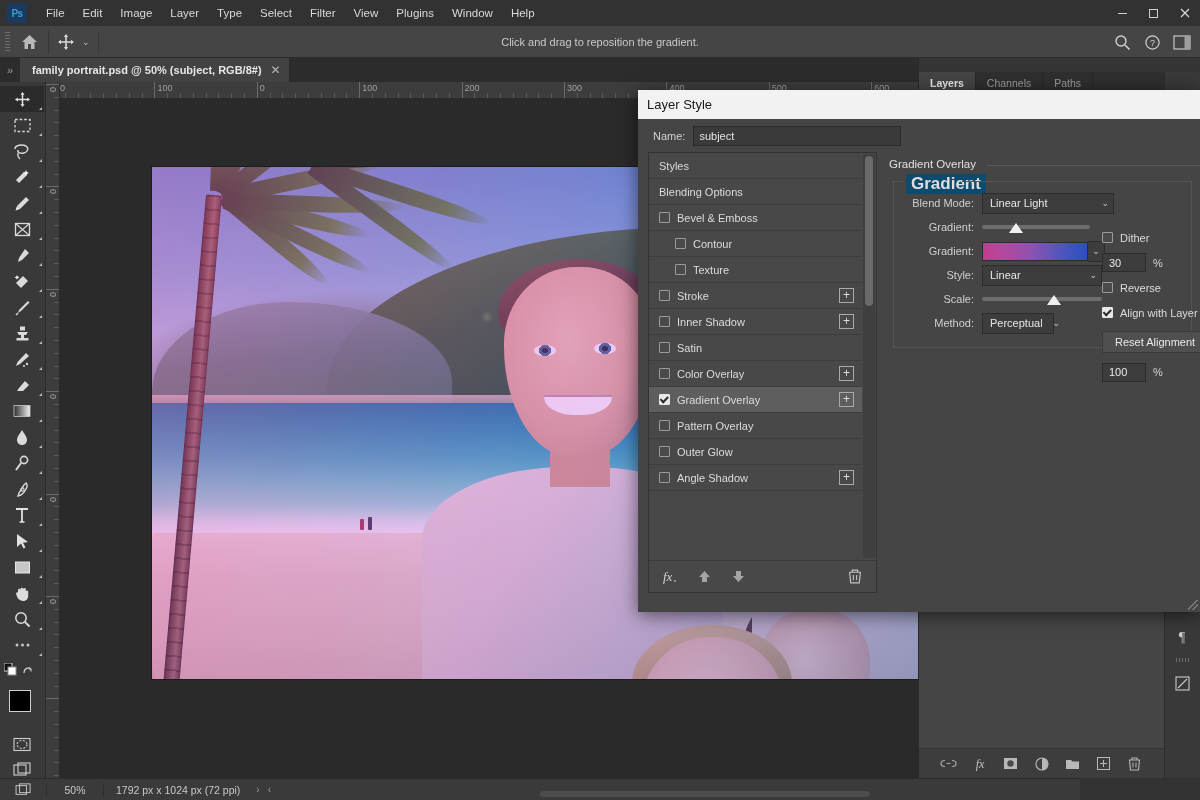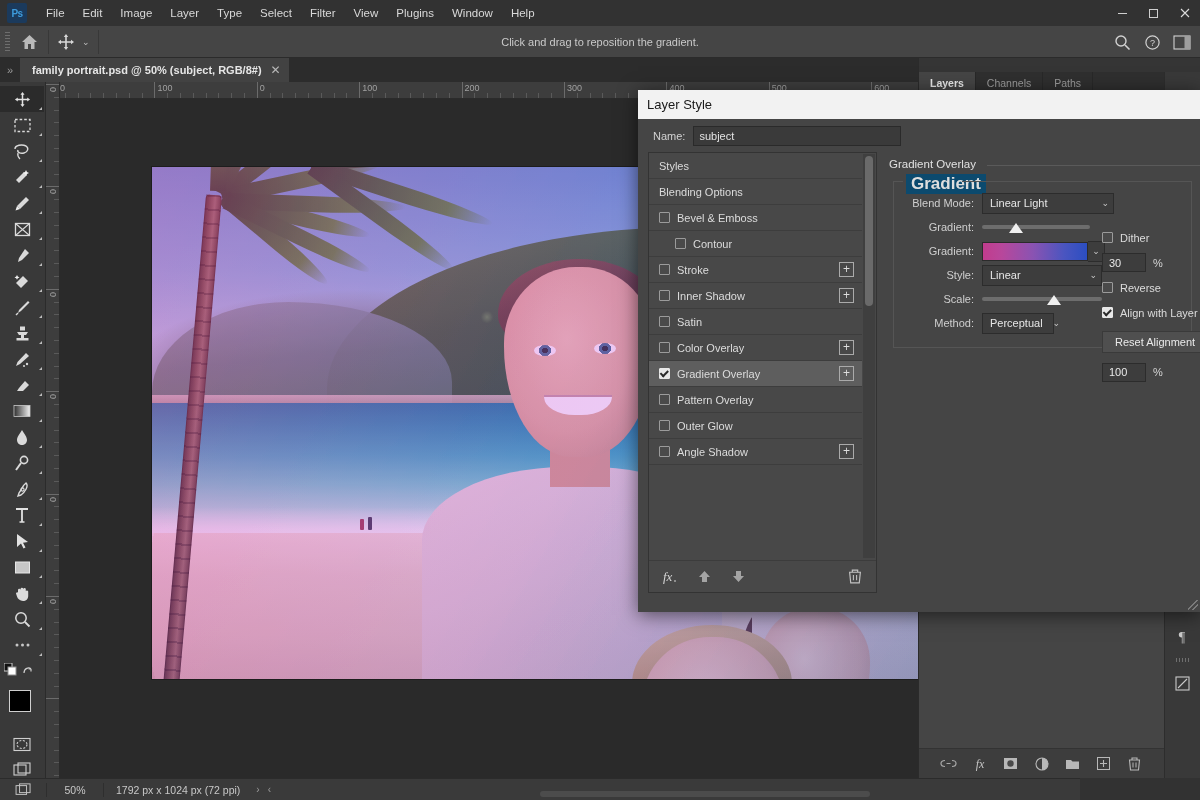--- a/index.html
+++ b/index.html
@@ -1136,20 +1136,24 @@
               <span>Blending Options</span>
             </div>
             <div class="srow">
               <div class="cbox"></div>
               <span>Bevel &amp; Emboss</span>
             </div>
             <div class="srow indent">
               <div class="cbox"></div>
               <span>Contour</span>
             </div>
+            <div class="srow indent">
+              <div class="cbox"></div>
+              <span>Texture</span>
+            </div>
             <div class="srow">
               <div class="cbox"></div>
               <span>Stroke</span>
               <div class="plusbtn">+</div>
             </div>
             <div class="srow">
               <div class="cbox"></div>
               <span>Inner Shadow</span>
               <div class="plusbtn">+</div>
             </div>

